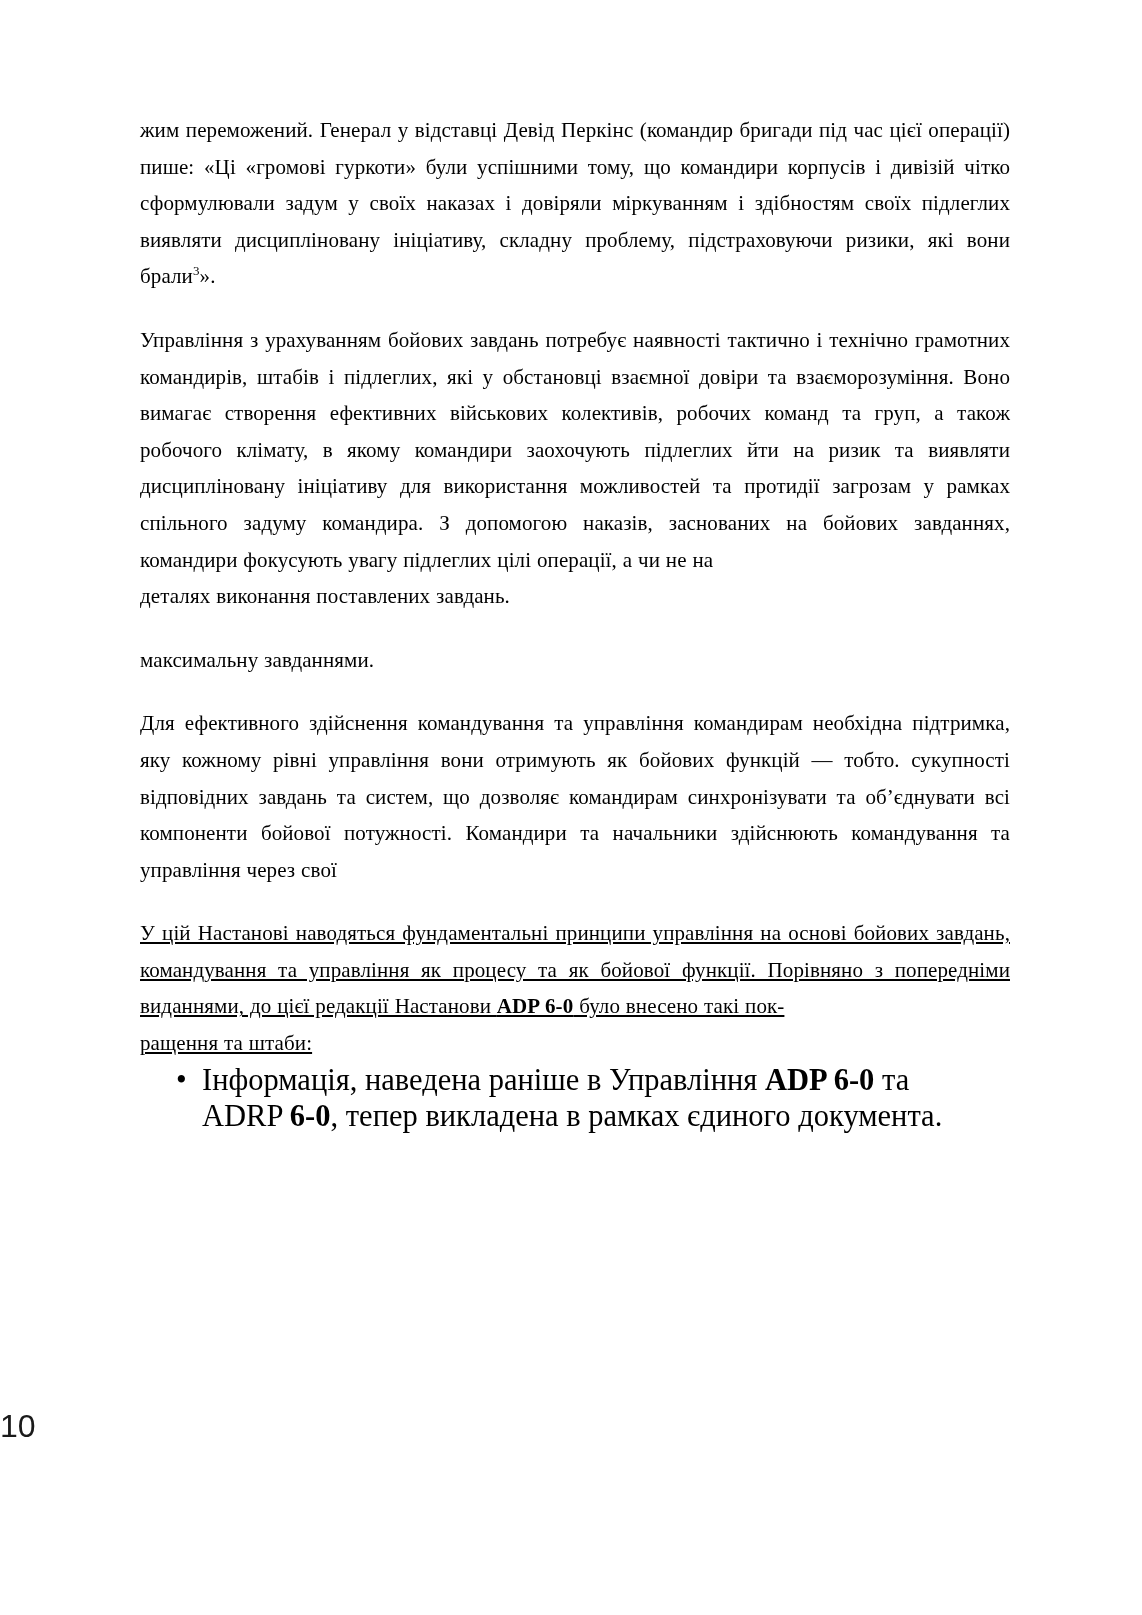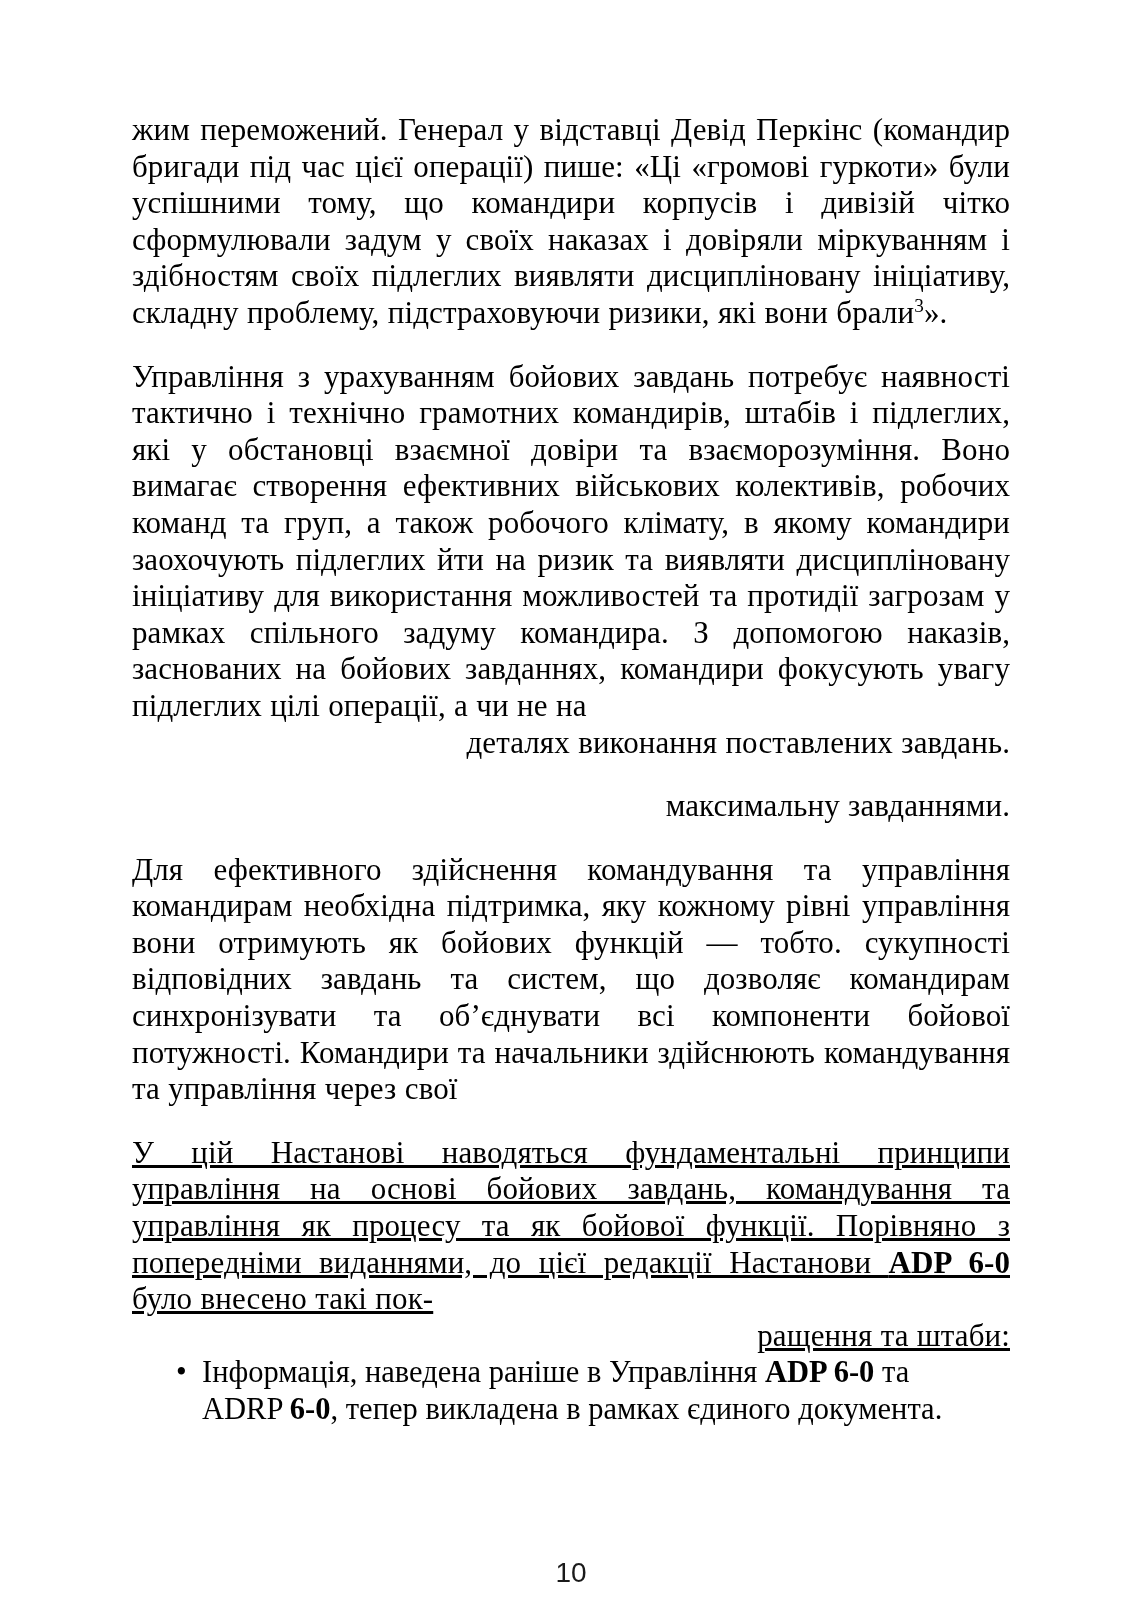--- a/index.html
+++ b/index.html
@@ -21,41 +21,41 @@
     inset: 0;
     background: #ffffff;
   }
   .text-column {
     position: absolute;
     left: 132px;
     top: 112px;
     width: 878px;
   }
   .para {
-    font-size: 31px;
+    font-size: 21px;
     line-height: 36.6px;
     text-align: justify;
     text-justify: inter-word;
-    margin: 0 0 27px 0;
+    margin: 0 0 27px 8px;
     letter-spacing: 0.1px;
     word-spacing: 0.5px;
     -webkit-hyphens: none;
     hyphens: none;
   }
   .para:last-child {
     margin-bottom: 0;
   }
   .para.tight {
     margin-bottom: 0;
     text-decoration: underline;
   }
   
   .para > .lastline {
     display: block;
-    text-align: right;
+    text-align: left;
   }
   sup.fn {
     font-size: 0.62em;
     vertical-align: super;
     line-height: 0;
   }
   b, .bold {
     font-weight: bold;
   }
   .bullet-list {
@@ -80,24 +80,23 @@
     line-height: 36.6px;
   }
   .bullet-item .lastline {
     display: block;
     text-align: left;
   }
   .page-number {
     position: absolute;
     left: 0;
     right: 0;
-    top: 1557px;
-    text-align: center;
+    top: 1410px;
     font-family: "Liberation Sans", "DejaVu Sans", sans-serif;
-    font-size: 28px;
+    font-size: 32px;
     line-height: 32px;
     color: #1a1a1a;
   }
 </style>
 </head>
 <body>
 
 <div class="page">
 
   <div class="text-column">

